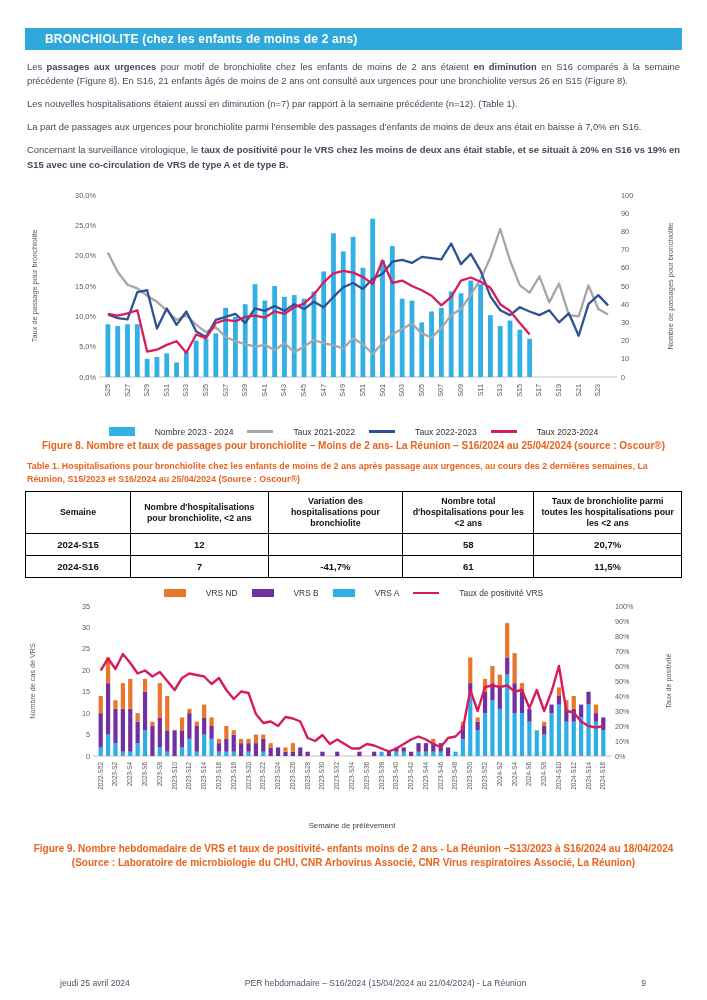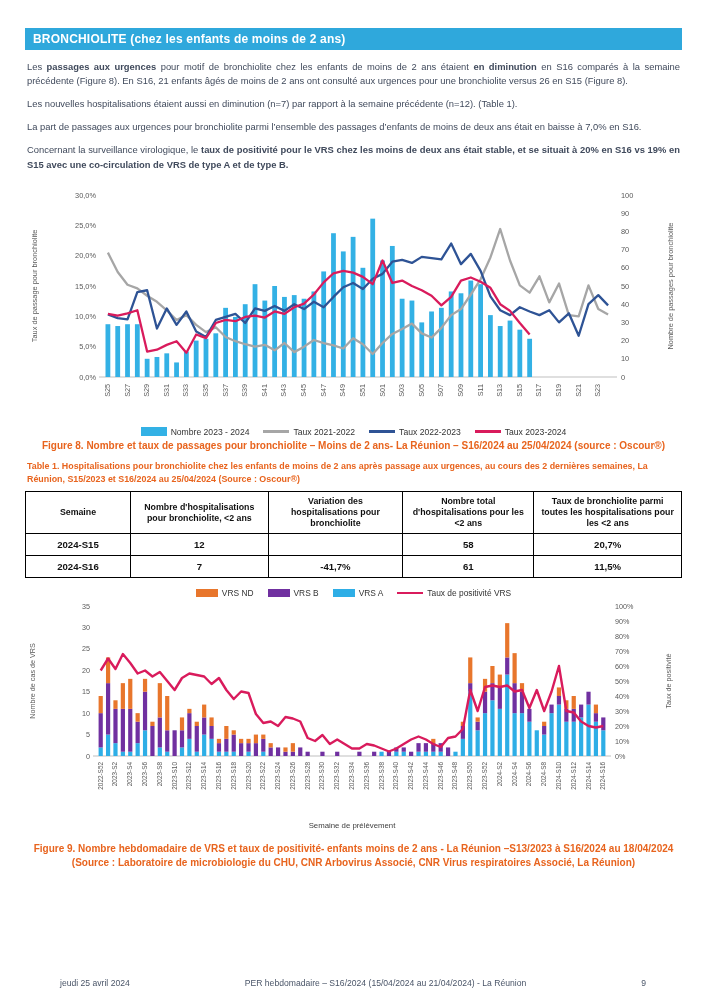--- a/index.html
+++ b/index.html
@@ -9,38 +9,38 @@
     background:#ffffff;
     font-family:"Liberation Sans",sans-serif;
     color:#404a5c;
     overflow:hidden;
     box-sizing:border-box;
     padding:28px 25px 0 25px;
   }
   .banner{
     background:#2fa8dc;color:#ffffff;
     font-size:12px;font-weight:bold;
-    padding:4px 8px;letter-spacing:.2px;
+    padding:4px 20px;letter-spacing:.2px;
     margin-bottom:10px;
   }
   .para{
     font-size:9.4px;line-height:1.5;text-align:justify;
     margin:0 2px 9px 2px;color:#404a5c;
   }
   .para b{font-weight:bold;}
   .fig-caption{
     color:#e8641e;font-weight:bold;font-size:10px;
     text-align:center;margin:2px 0 0 0;line-height:1.35;
   }
   .fig-caption .sub{font-weight:bold;}
   .legend-row{
     display:flex;justify-content:center;align-items:center;
     gap:14px;font-size:8.6px;color:#333;margin:0;
   }
-  .legend-item{display:flex;align-items:center;gap:4px;}
+  .legend-item{display:flex;align-items:center;gap:20px;}
   .sw-rect{width:26px;height:9px;display:inline-block;}
   .sw-rect.small{width:22px;height:8px;}
   .sw-line{width:26px;height:2.6px;display:inline-block;}
   .tbl-title{
     color:#e8641e;font-weight:bold;font-size:8.9px;line-height:1.4;
     margin:8px 2px 6px 2px;text-align:left;
   }
   table.data{
     width:100%;border-collapse:collapse;table-layout:fixed;
     font-size:9.3px;color:#111;

